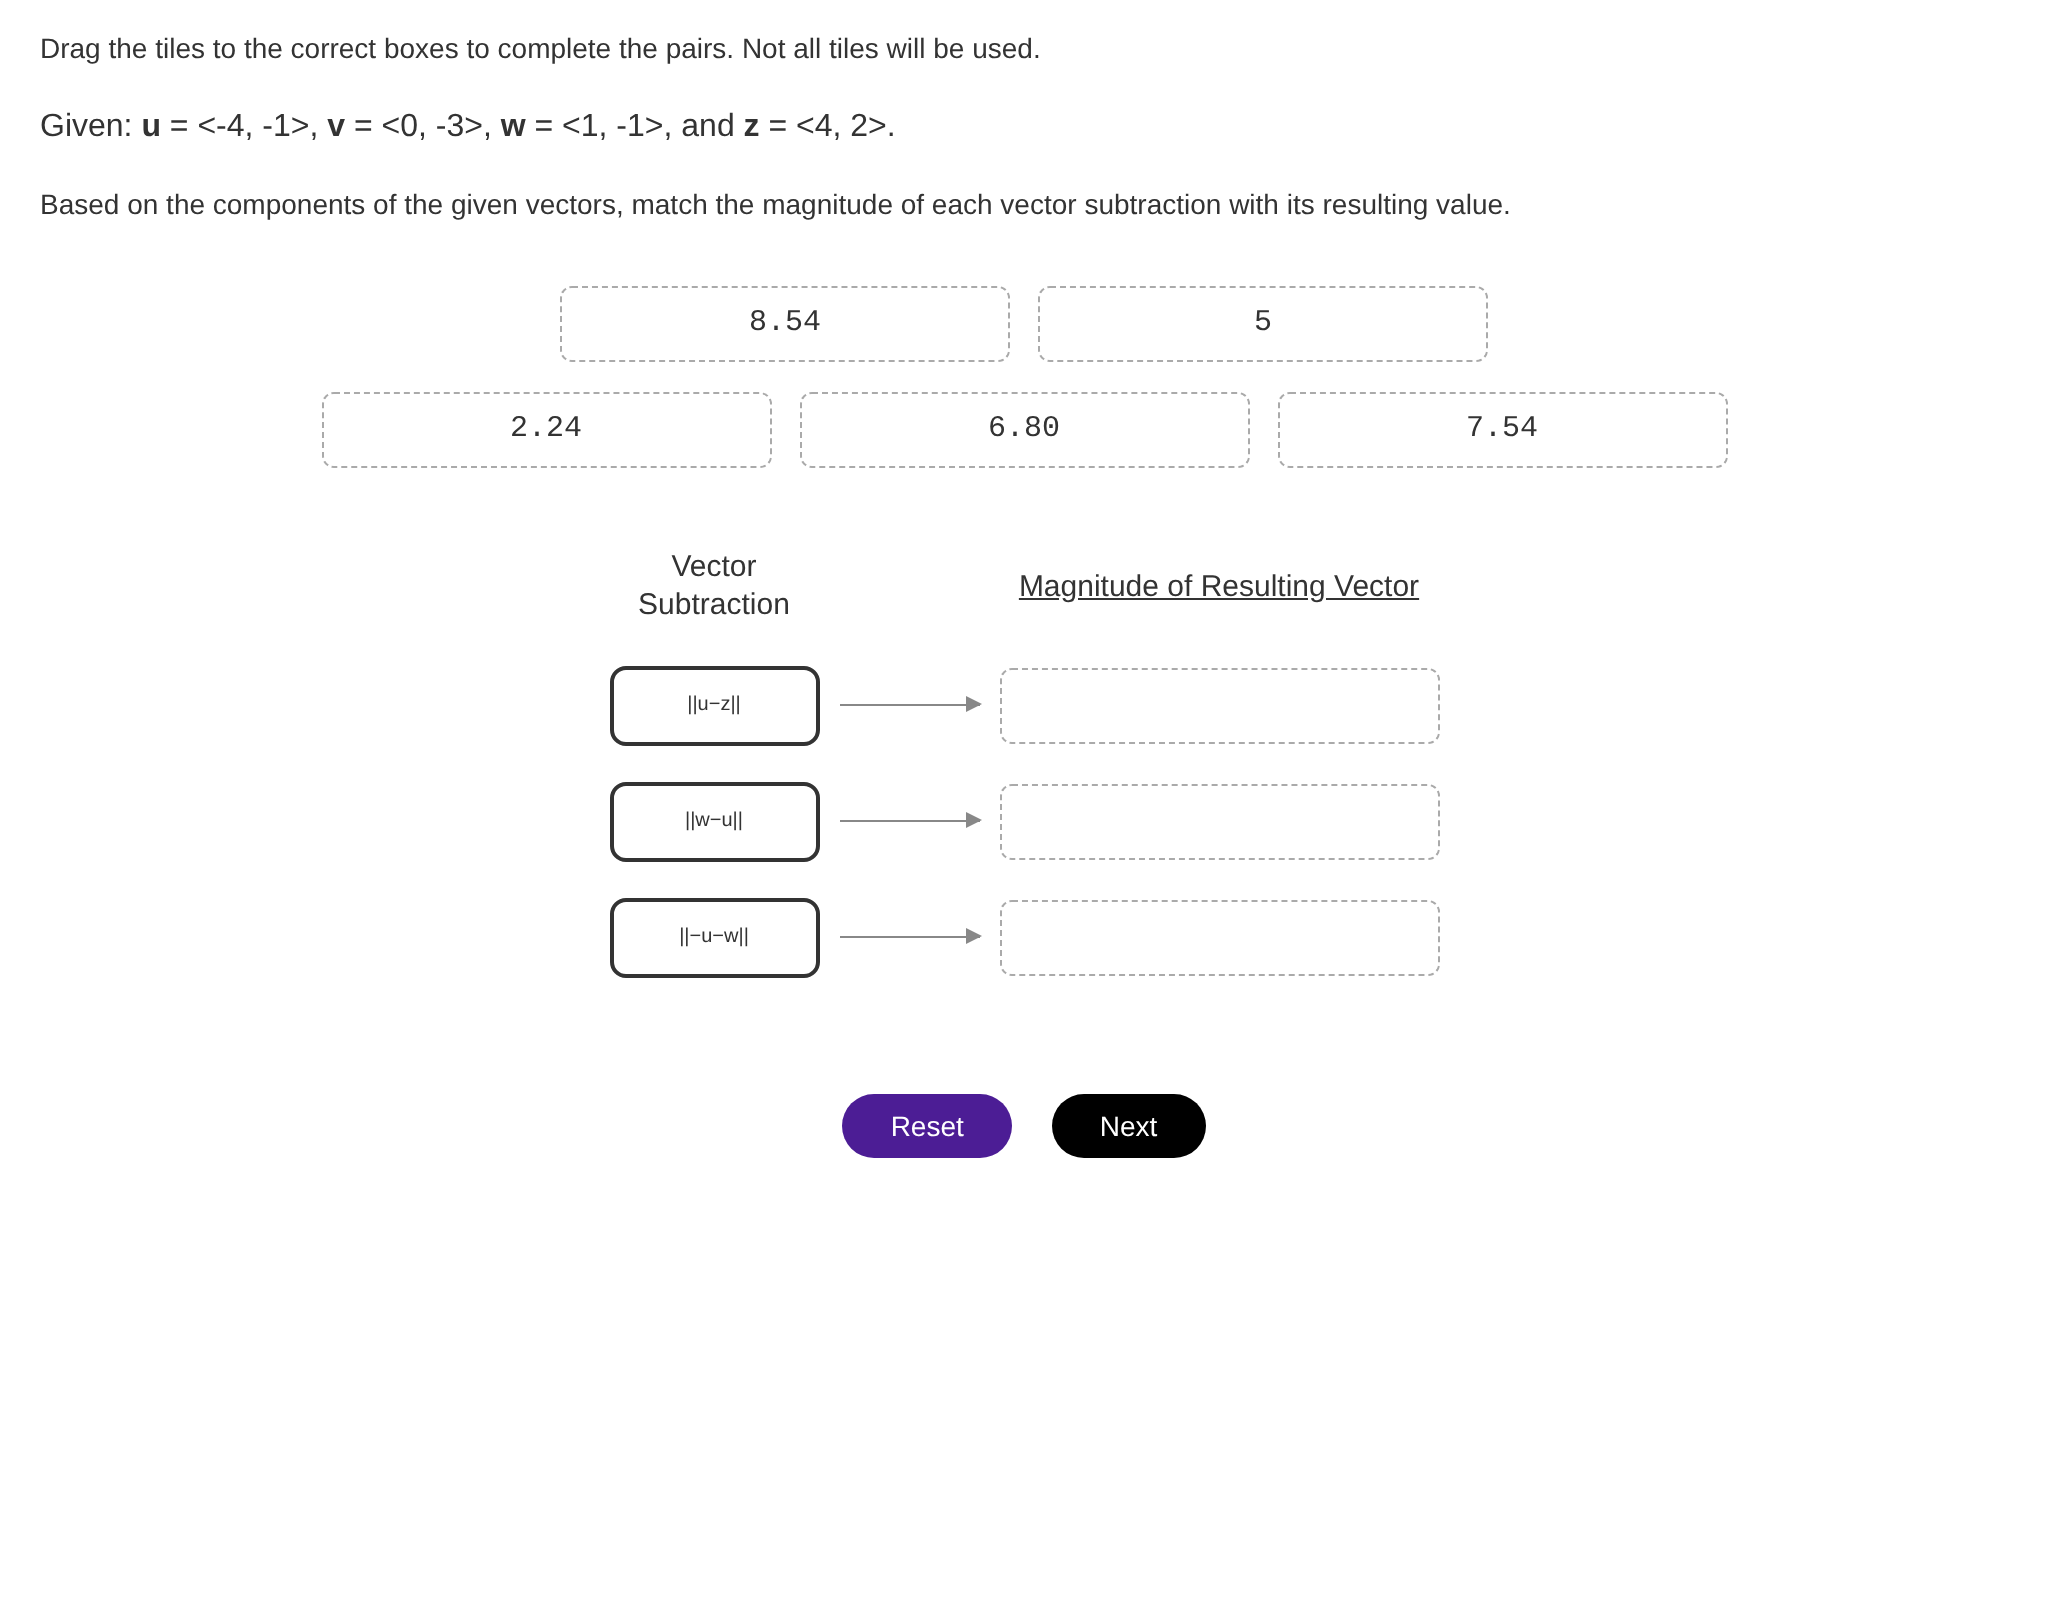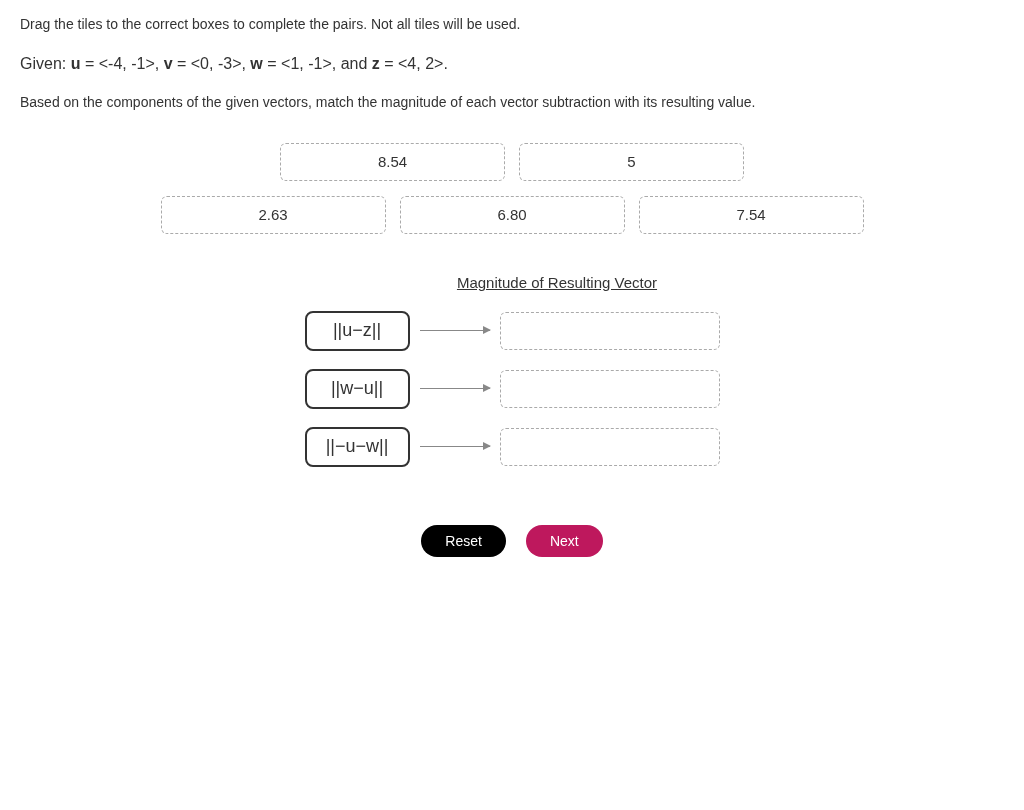--- a/index.html
+++ b/index.html
@@ -37,20 +37,21 @@
       display: flex;
       flex-direction: column;
       gap: 15px;
       margin-bottom: 40px;
       padding: 0 140px;
     }
     .tile-row {
       display: flex;
       gap: 14px;
       justify-content: center;
+      font-family: Liberation Mono, monospace;
     }
     .tile {
       width: 225px;
       height: 38px;
       border: 1px dashed #aaa;
       border-radius: 6px;
       display: flex;
       align-items: center;
       justify-content: center;
       font-size: 15px;
@@ -93,21 +94,21 @@
       margin-bottom: 18px;
     }
     .expr-box {
       width: 105px;
       height: 40px;
       border: 2px solid #333;
       border-radius: 8px;
       display: flex;
       align-items: center;
       justify-content: center;
-      font-size: 18px;
+      font-size: 10px;
       background: #fff;
     }
     .arrow-container {
       width: 90px;
       display: flex;
       align-items: center;
       justify-content: center;
     }
     .arrow-line {
       width: 70px;
@@ -138,53 +139,57 @@
     }
     .btn {
       padding: 8px 24px;
       border: none;
       border-radius: 18px;
       font-size: 14px;
       color: white;
       cursor: pointer;
     }
     .btn-reset {
+      background: #4c1d95;
+    }
+    .btn-next {
       background: #000000;
-    }
-    .btn-next {
-      background: #be185d;
       text-align: center;
     }
   </style>
 </head>
 <body>
 
 <div class="instructions">Drag the tiles to the correct boxes to complete the pairs. Not all tiles will be used.</div>
 
 <div class="given">
   <span>Given: </span><span class="bold">u</span><span> = &lt;-4, -1&gt;, </span><span class="bold">v</span><span> = &lt;0, -3&gt;, </span><span class="bold">w</span><span> = &lt;1, -1&gt;, and </span><span class="bold">z</span><span> = &lt;4, 2&gt;.</span>
 </div>
 
 <div class="prompt">Based on the components of the given vectors, match the magnitude of each vector subtraction with its resulting value.</div>
 
 <div class="tiles-container">
   <div class="tile-row">
     <div class="tile">8.54</div>
     <div class="tile">5</div>
   </div>
   <div class="tile-row">
-    <div class="tile">2.63</div>
+    <div class="tile">2.24</div>
     <div class="tile">6.80</div>
     <div class="tile">7.54</div>
   </div>
 </div>
 
 <div class="matching-section">
   <div class="matching-inner">
     <div class="headers">
+      <div class="header-left">
+        <div>Vector</div>
+        <div>Subtraction</div>
+      </div>
       <div class="header-gap"></div>
       <div class="header-right">Magnitude of Resulting Vector</div>
     </div>
 
     <div class="match-row">
       <div class="expr-box">||u−z||</div>
       <div class="arrow-container">
           <div class="arrow-line"></div>
         </div>
       <div class="drop-zone"></div>

